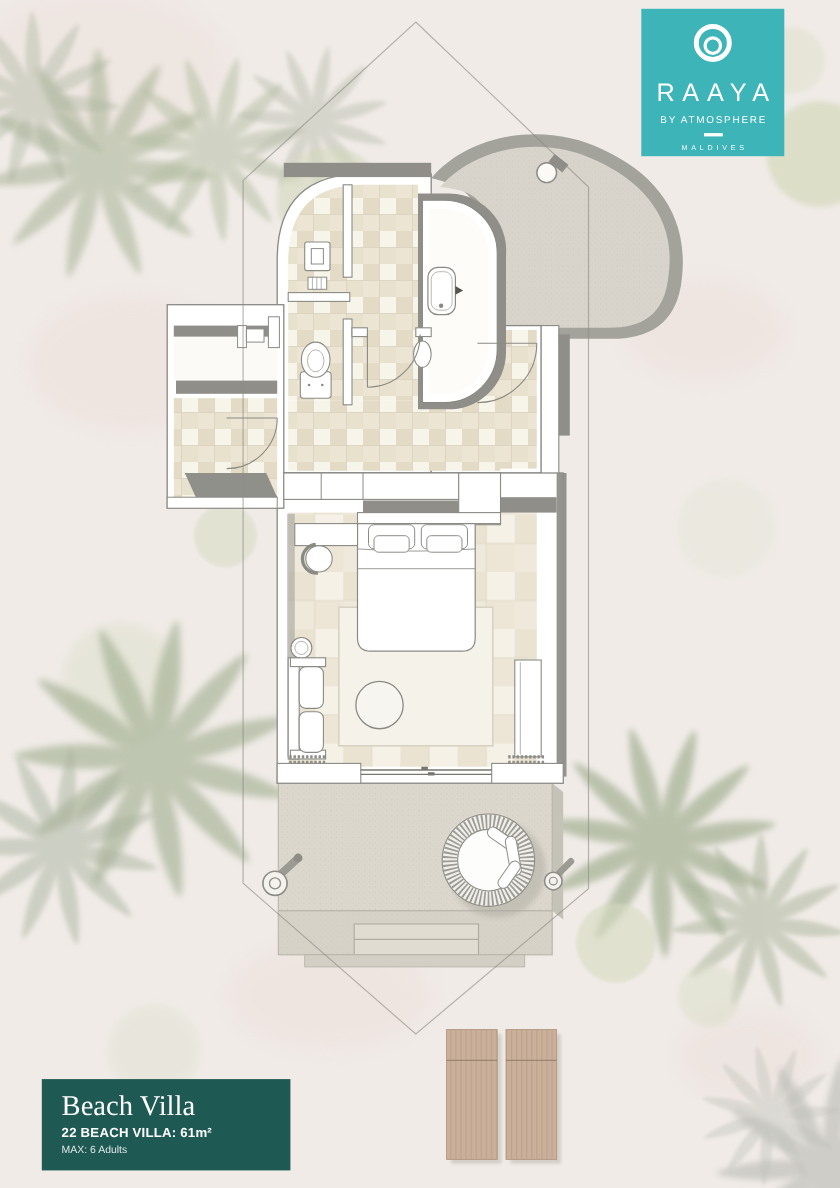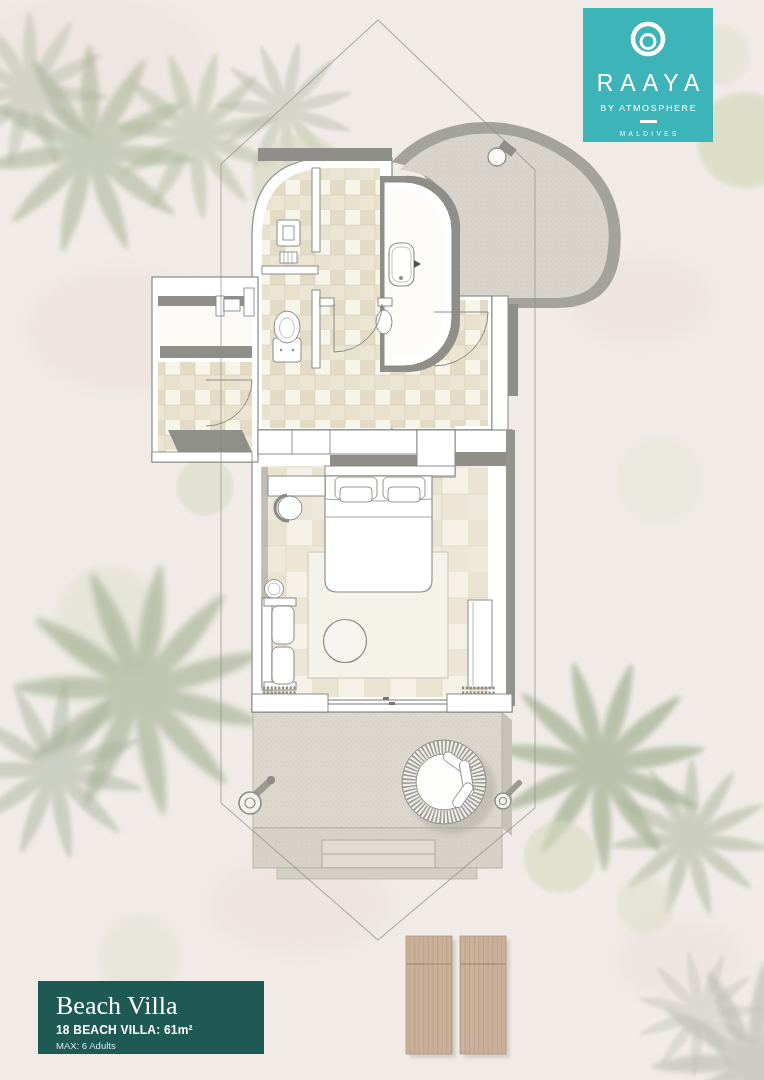--- a/index.html
+++ b/index.html
@@ -19,21 +19,21 @@
     display:flex;flex-direction:column;align-items:center;
     box-sizing:border-box;padding-top:10px;
   }
   .brand-name{font-size:23px;font-weight:400;letter-spacing:7px;margin-right:-7px;margin-top:2px;}
   .brand-tagline{font-size:9px;letter-spacing:1.6px;margin-right:-1.6px;margin-top:6px;}
   .brand-divider{width:17px;height:2.5px;background:#fff;margin-top:7px;}
   .brand-location{font-size:6.5px;letter-spacing:3.4px;margin-right:-3.4px;margin-top:7px;opacity:.95;}
 
   
   .title-box{
-    position:absolute;left:38px;top:981px;width:226px;height:73px;
+    position:absolute;left:38px;top:981px;width:226px;height:83px;
     background:#1e5953;color:#fff;box-sizing:border-box;
     padding:11px 0 0 18px;
   }
   .villa-title{font-family:"Liberation Serif",serif;font-size:26px;line-height:1.05;}
   .villa-spec{font-size:12px;font-weight:bold;margin-top:4px;letter-spacing:.2px;}
   .villa-max{font-size:9.5px;margin-top:3px;color:rgba(255,255,255,.85);}
 </style>
 </head>
 <body>
 
@@ -320,17 +320,17 @@
     </svg>
   </span>
   <div class="brand-name">RAAYA</div>
   <div class="brand-tagline">BY ATMOSPHERE</div>
   <div class="brand-divider"></div>
   <div class="brand-location">MALDIVES</div>
 </div>
 
 <div class="title-box">
   <div class="villa-title">Beach Villa</div>
-  <div class="villa-spec">18 BEACH VILLA: 61m²</div>
+  <div class="villa-spec">22 BEACH VILLA: 61m²</div>
   <div class="villa-max">MAX: 6 Adults</div>
 </div>
 
 </div>
 
 </body></html>

